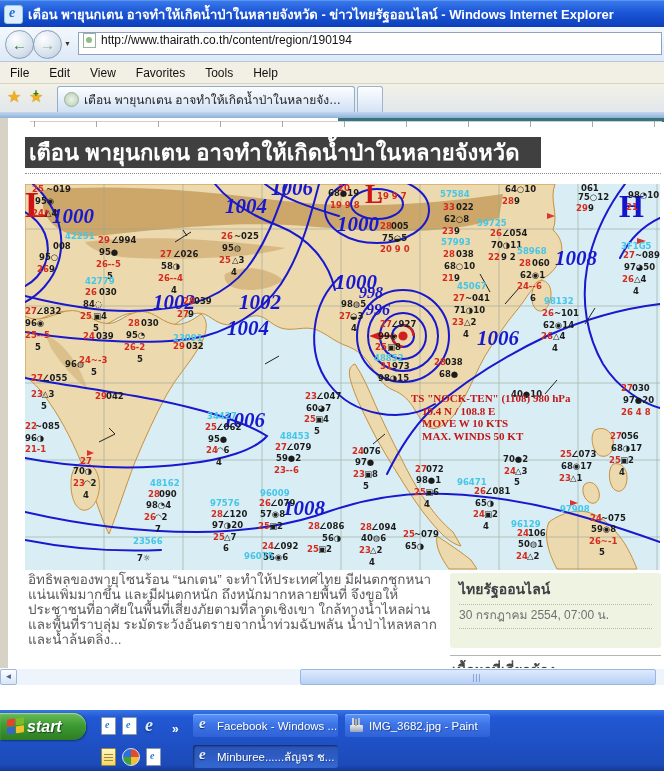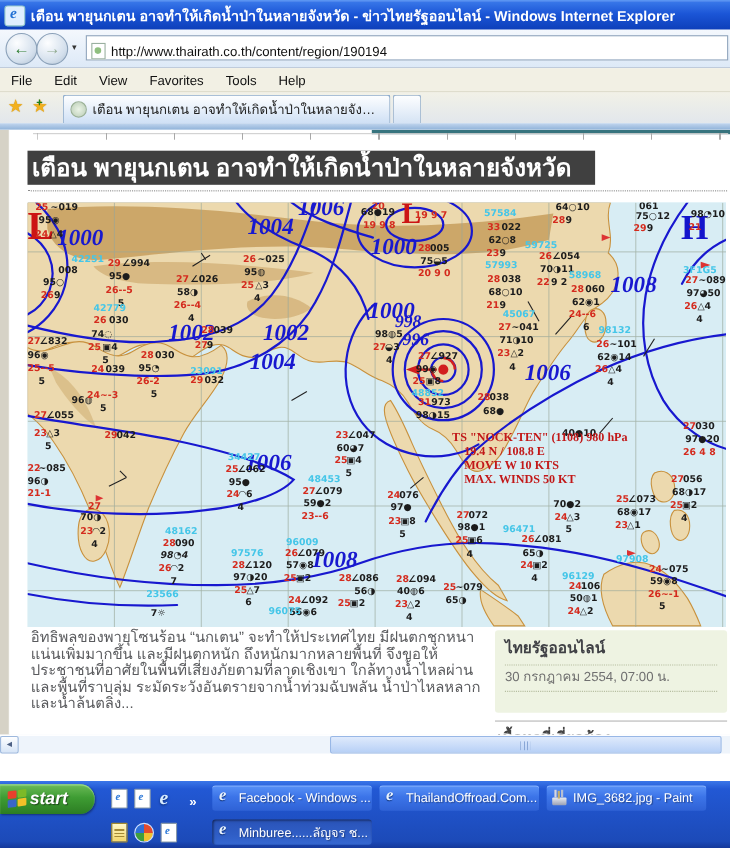--- a/index.html
+++ b/index.html
@@ -12,21 +12,21 @@
   .ie-title-ico{width:17px;height:17px;margin-left:4px;flex:none;position:relative;background:#dfeeff;border-radius:3px;border:1px solid #9cc;}
   .ie-title-ico::after{content:"e";position:absolute;left:4px;top:-1px;font:italic bold 14px "Liberation Serif",serif;color:#1f6fd4;}
   
   #addrrow{position:absolute;left:0;top:27px;width:664px;height:35px;background:linear-gradient(#f4f8fd,#dde9f7);border-bottom:1px solid #b8c6d8;box-sizing:border-box;}
   .navbtn{position:absolute;top:3px;width:27px;height:27px;border-radius:50%;border:1px solid #8aa0b8;
     background:radial-gradient(circle at 35% 30%,#fdfeff,#d3dfec 65%,#aebfd0);
     display:flex;align-items:center;justify-content:center;font-size:15px;font-weight:bold;}
   #backbtn{left:5px;color:#2e7d32;}
   #fwdbtn{left:33px;color:#93ac93;}
   #navcaret{position:absolute;left:64px;top:13px;font-size:7px;color:#333;}
-  #addrfield{position:absolute;left:78px;top:5px;right:2px;height:23px;background:#fff;border:1px solid #8ea4bc;display:flex;align-items:flex-end;box-sizing:border-box;}
+  #addrfield{position:absolute;left:78px;top:5px;right:2px;height:23px;background:#fff;border:1px solid #8ea4bc;display:flex;align-items:flex-start;box-sizing:border-box;}
   .addr-ico{width:11px;height:13px;background:#fff;border:1px solid #9ab0a0;margin:0 5px 0 4px;position:relative;flex:none;}
   .addr-ico::after{content:"";position:absolute;left:2px;top:3px;width:6px;height:6px;border-radius:50%;background:#8fbf7f;}
   #addrfield .url{font-size:12px;color:#111;white-space:nowrap;}
   
   #menurow{position:absolute;left:0;top:62px;width:664px;height:22px;background:#f2f0e4;border-bottom:1px solid #d8d4c4;box-sizing:border-box;display:flex;align-items:center;}
   .menu-item{font-size:12px;color:#111;padding:2px 10px;}
   
   #tabrow{position:absolute;left:0;top:84px;width:664px;height:28px;background:linear-gradient(#f2f1e7,#e2e7ec);}
   .star{position:absolute;top:3px;font-size:16px;color:#f2b01e;text-shadow:0 0 1px #b57d00;}
   #star-fav{left:7px;}
@@ -280,21 +280,21 @@
           <span class="st st-k" style="left: 146px; top: 102px;">4</span>
           <span class="st st-r" style="left: 196px; top: 48px;">26</span>
           <span class="st st-k" style="left: 209px; top: 48px;">~025</span>
           <span class="st st-k" style="left: 197px; top: 60px;">95◍</span>
           <span class="st st-r" style="left: 194px; top: 72px;">25</span>
           <span class="st st-k" style="left: 207px; top: 72px;">△3</span>
           <span class="st st-k" style="left: 206px; top: 84px;">4</span>
           <span class="st st-c" style="left: 60px; top: 93px;">42779</span>
           <span class="st st-r" style="left: 60px; top: 104px;">26</span>
           <span class="st st-k" style="left: 74px; top: 104px;">030</span>
-          <span class="st st-k" style="left: 58px; top: 116px;">74◌</span>
+          <span class="st st-k" style="left: 58px; top: 116px;">84◌</span>
           <span class="st st-r" style="left: 55px; top: 128px;">25</span>
           <span class="st st-k" style="left: 68px; top: 128px;">▣4</span>
           <span class="st st-k" style="left: 68px; top: 140px;">5</span>
           <span class="st st-r" style="left: 0px; top: 123px;">27</span>
           <span class="st st-k" style="left: 11px; top: 123px;">∠832</span>
           <span class="st st-k" style="left: 0px; top: 135px;">96◉</span>
           <span class="st st-r" style="left: 0px; top: 147px;">25--5</span>
           <span class="st st-k" style="left: 10px; top: 159px;">5</span>
           <span class="st st-r" style="left: 103px; top: 135px;">28</span>
           <span class="st st-k" style="left: 116px; top: 135px;">030</span>
@@ -421,21 +421,21 @@
           <span class="st st-c" style="left: 182px; top: 228px;">34427</span>
           <span class="st st-r" style="left: 180px; top: 239px;">25</span>
           <span class="st st-k" style="left: 191px; top: 239px;">∠062</span>
           <span class="st st-k" style="left: 183px; top: 251px;">95●</span>
           <span class="st st-r" style="left: 181px; top: 262px;">24</span>
           <span class="st st-k" style="left: 192px; top: 262px;">◠6</span>
           <span class="st st-k" style="left: 191px; top: 274px;">4</span>
           <span class="st st-c" style="left: 125px; top: 295px;">48162</span>
           <span class="st st-r" style="left: 123px; top: 306px;">28</span>
           <span class="st st-k" style="left: 134px; top: 306px;">090</span>
-          <span class="st st-k" style="left: 121px; top: 317px; font-style: italic;">98◔4</span>
+          <span class="st st-k" style="left: 121px; top: 317px;">98◔4</span>
           <span class="st st-r" style="left: 119px; top: 329px;">26</span>
           <span class="st st-k" style="left: 130px; top: 329px;">◠2</span>
           <span class="st st-k" style="left: 130px; top: 341px;">7</span>
           <span class="st st-c" style="left: 185px; top: 315px;">97576</span>
           <span class="st st-r" style="left: 186px; top: 326px;">28</span>
           <span class="st st-k" style="left: 197px; top: 326px;">∠120</span>
           <span class="st st-k" style="left: 187px; top: 337px;">97◑20</span>
           <span class="st st-r" style="left: 188px; top: 349px;">25</span>
           <span class="st st-k" style="left: 199px; top: 349px;">△7</span>
           <span class="st st-k" style="left: 198px; top: 360px;">6</span>
@@ -559,24 +559,20 @@
         <span class="qli globe"></span>
         <span class="qli ie-page"></span>
       </div>
     <div id="chevron">»</div>
     <div class="taskrow" id="task-row1">
         <div class="task-btn">
           <span class="tbi tbi-ie"></span>
           <span class="tbt">Facebook - Windows ...</span>
         </div>
         <div class="task-btn">
-          <span class="tbi tbi-ie"></span>
-          <span class="tbt">ThailandOffroad.Com...</span>
-        </div>
-        <div class="task-btn">
           <span class="tbi tbi-paint"></span>
           <span class="tbt">IMG_3682.jpg - Paint</span>
         </div>
       </div>
     <div class="taskrow" id="task-row2">
         <div class="task-btn pressed">
           <span class="tbi tbi-ie"></span>
           <span class="tbt">Minburee......ลัญจร ช...</span>
         </div>
       </div>

